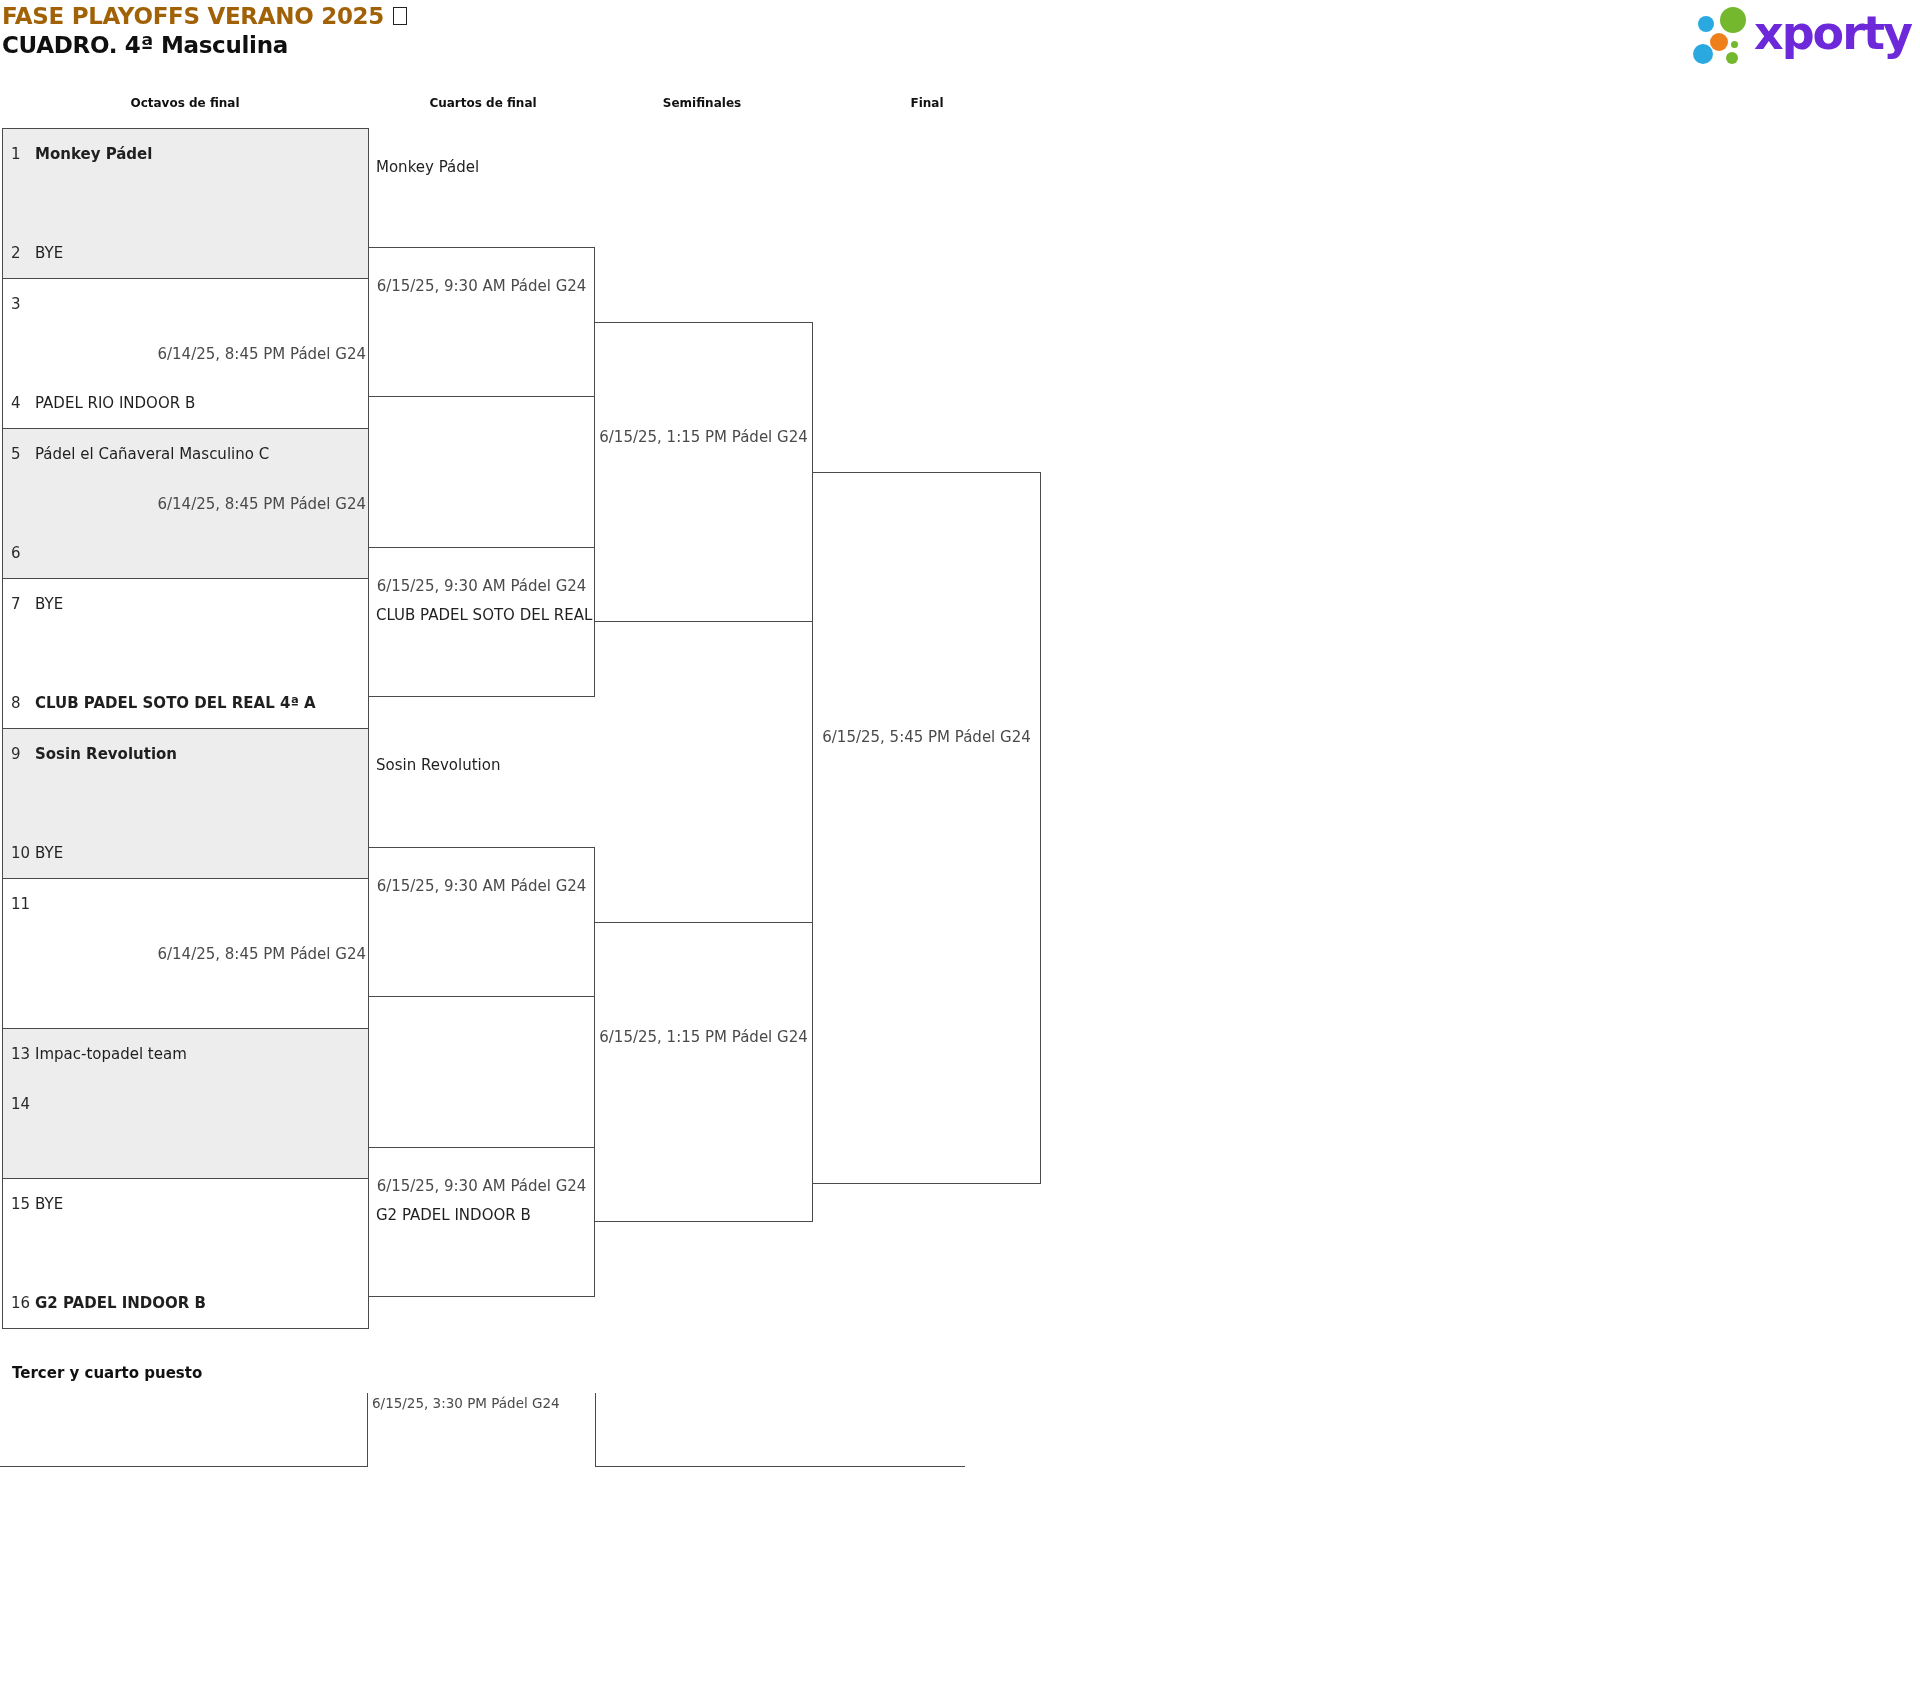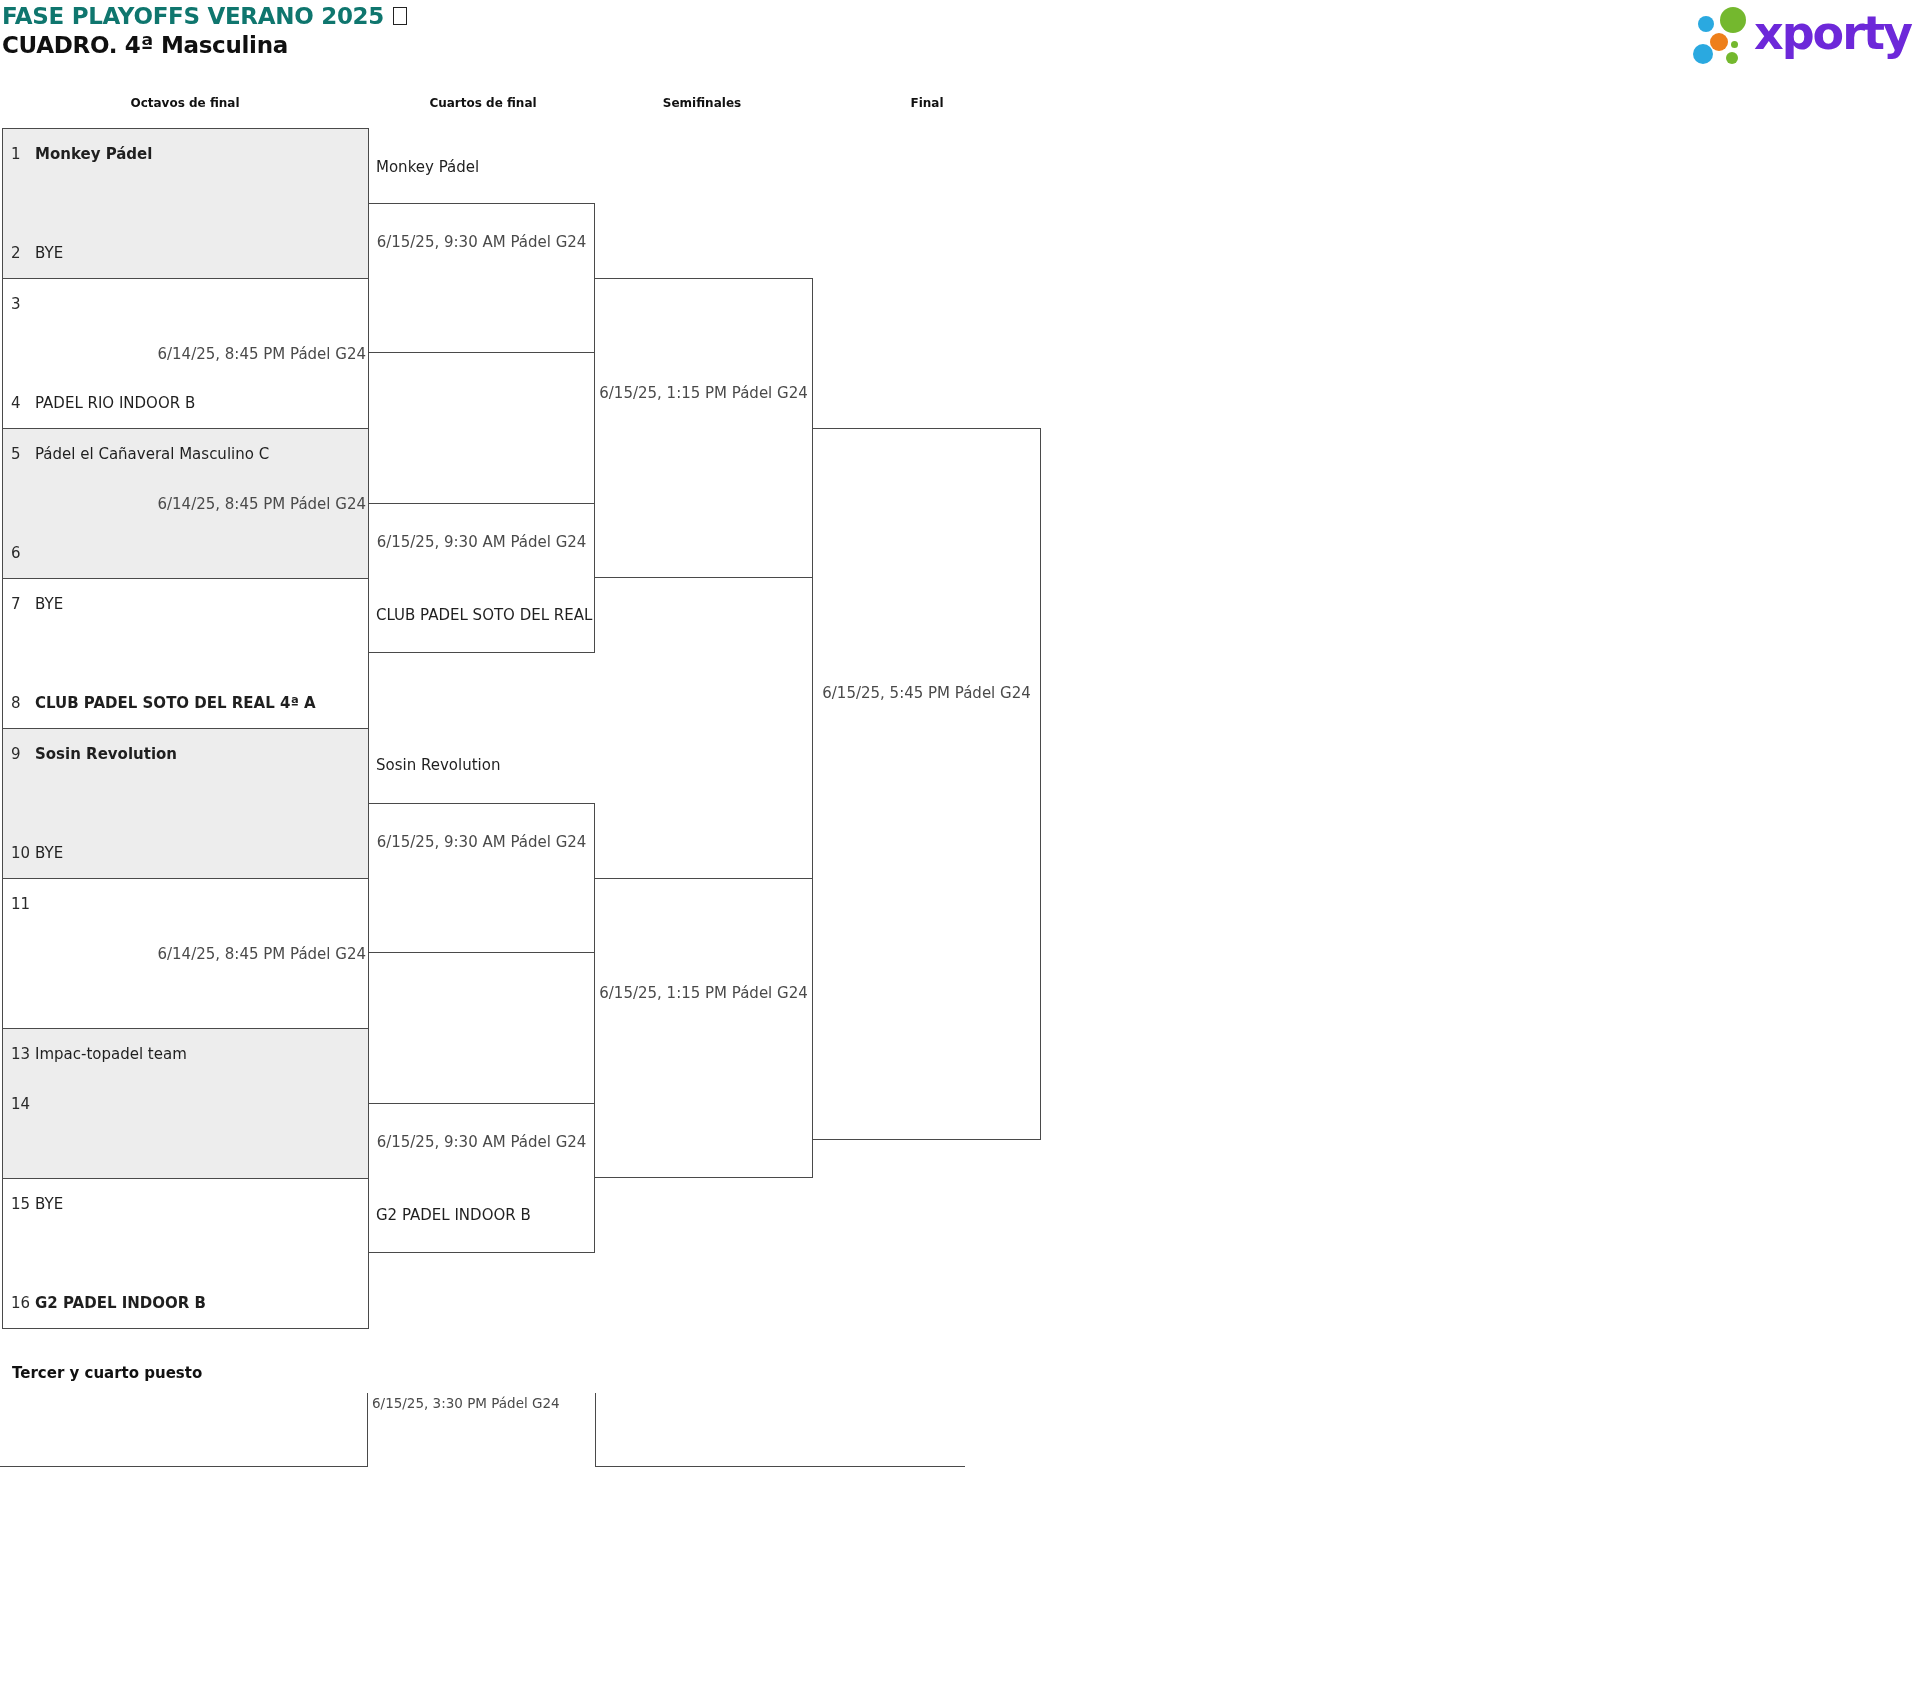--- a/index.html
+++ b/index.html
@@ -1,21 +1,21 @@
 <!DOCTYPE html>
 <html><head>
 <meta charset="utf-8">
 <style>
   html,body{margin:0;padding:0;background:#ffffff;}
   body{width:1920px;height:1699px;font-family:"DejaVu Sans","Liberation Sans",sans-serif;color:#1f1f1f;}
   .page{position:relative;width:1920px;height:1699px;overflow:hidden;background:#fff;}
   .abs{position:absolute;}
 
   
-  .title{left:2px;top:3px;font-size:23px;font-weight:700;letter-spacing:-0.3px;color:#0f766e;white-space:nowrap;}
+  .title{left:2px;top:3px;font-size:23px;font-weight:700;letter-spacing:-0.3px;color:#a16207;white-space:nowrap;}
   .subtitle{left:2px;top:32px;font-size:23px;font-weight:700;letter-spacing:-0.3px;color:#101010;white-space:nowrap;}
   .tofu{display:inline-block;width:12px;height:16px;border:1.5px solid #222;margin-left:9px;vertical-align:-1px;}
 
   
   .logo{left:1688px;top:2px;width:232px;height:64px;cursor:pointer;}
   .dot{position:absolute;border-radius:50%;}
   .logo-text{position:absolute;left:66px;top:4px;font-size:46px;font-weight:700;color:#6d28d9;letter-spacing:-2px;}
 
   
   .colhead{top:96px;width:300px;text-align:center;font-size:12px;font-weight:600;color:#111;}
@@ -24,21 +24,21 @@
   .obox{position:absolute;left:2px;width:367px;height:151px;border:1px solid #4a4a4a;box-sizing:border-box;display:flex;flex-direction:column;background:#fff;}
   .obox.shaded{background:#ededed;}
   .orow{height:50px;display:flex;align-items:center;padding:0 8px;font-size:15px;}
   .orow.mid{justify-content:flex-end;padding:0 2px;}
   .seed{width:24px;flex:none;color:#2a2a2a;}
   .tname{white-space:nowrap;overflow:hidden;}
   .bold{font-weight:700;}
   .sched{color:#4a4a4a;font-size:15px;white-space:nowrap;}
 
   
-  .mbox{position:absolute;border:1px solid #4a4a4a;box-sizing:border-box;background:transparent;}
+  .mbox{position:absolute;border:1px solid #4a4a4a;box-sizing:border-box;background:transparent;margin-top:44px;}
   .mbox .sched{position:absolute;left:0;right:0;text-align:center;line-height:20px;overflow:hidden;}
   .qf{left:368px;width:227px;height:150px;}
   .qf .sched{top:28px;}
   .sf{left:594px;width:219px;height:300px;}
   .sf .sched{top:104px;}
   .fin{left:812px;width:229px;height:712px;}
   .fin .sched{top:254px;}
 
   
   .qlabel{left:376px;width:218px;height:17px;line-height:17px;font-size:15px;white-space:nowrap;overflow:hidden;color:#1f1f1f;}

